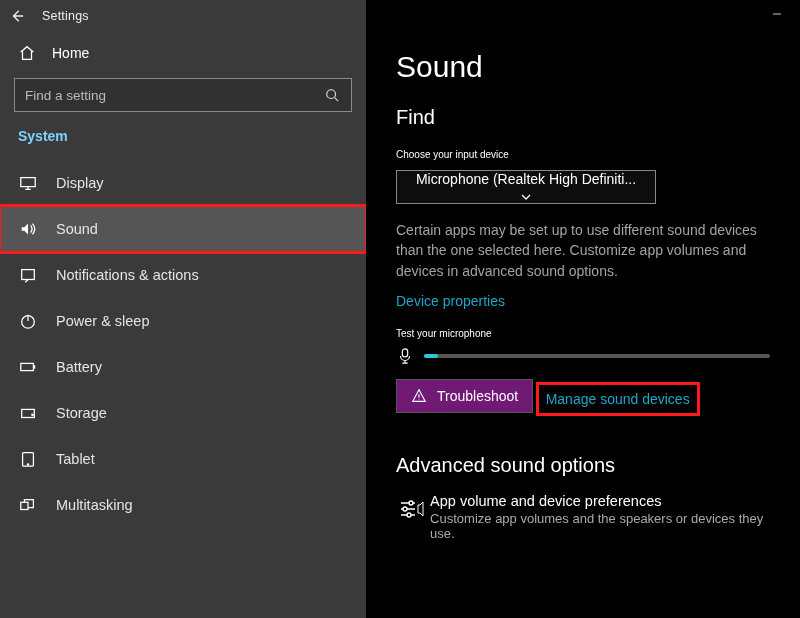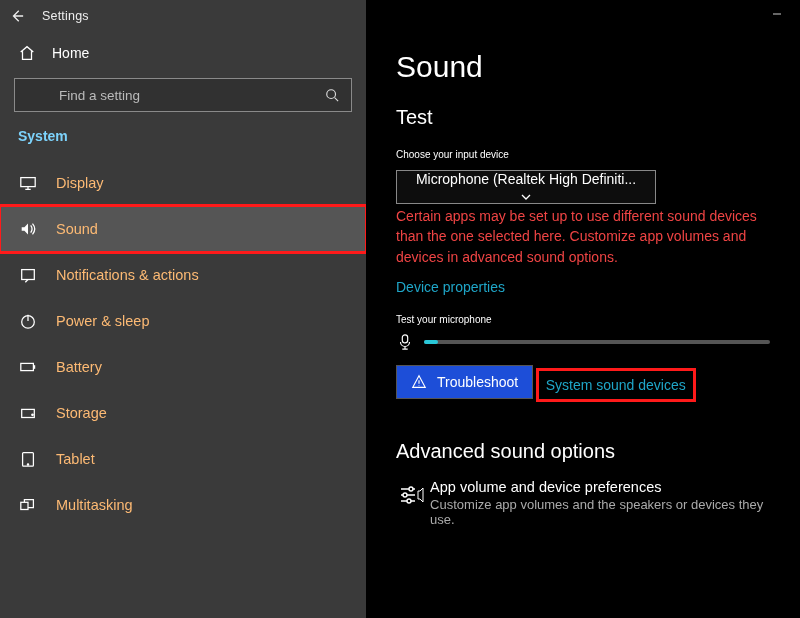--- a/index.html
+++ b/index.html
@@ -5,43 +5,43 @@
   * { box-sizing: border-box; margin: 0; padding: 0; }
   html, body { width: 800px; height: 618px; overflow: hidden; font-family: "Segoe UI", Arial, sans-serif; background: #000; }
   .app { display: flex; width: 100%; height: 100%; }
   
   .sidebar { width: 366px; height: 100%; background: #3a3a3a; color: #fff; display: flex; flex-direction: column; }
   .titlebar { display: flex; align-items: center; height: 32px; padding: 0 10px; gap: 18px; color: #eee; }
   .titlebar .back { width: 14px; display:flex; align-items:center; }
   .titlebar .title { font-size: 12.5px; font-weight: 400; letter-spacing: .2px; color:#eee; }
   .home { display:flex; align-items:center; gap: 16px; padding: 12px 18px; font-size: 14px; color:#fff; }
   .search { margin: 4px 14px 12px 14px; height: 34px; border: 1px solid #8a8a8a; display:flex; align-items:center; padding: 0 10px; color:#ccc; background: rgba(0,0,0,0.15); }
-  .search input { flex:1; background: transparent; border: none; outline: none; color:#c4b5fd; font-size: 13.5px; margin-left: 34px; }
+  .search input { flex:1; background: transparent; border: none; outline: none; color:#c4b5fd; font-size: 13.5px; }
   .search input::placeholder { color: #bbb; }
   .search .sicon { width: 16px; color:#ddd; }
   .section-label { padding: 4px 18px 6px 18px; font-size: 14px; font-weight: 600; color:#7dd3fc; }
   .navlist { margin-top: 10px; display:flex; flex-direction: column; }
-  .navitem { display:flex; align-items:center; gap: 18px; padding: 0 18px; height: 46px; font-size: 14.5px; color:#fdba74; cursor: pointer; }
+  .navitem { display:flex; align-items:center; gap: 18px; padding: 0 18px; height: 46px; font-size: 14.5px; color:#e5e5e5; cursor: pointer; }
   .navitem.selected { background: rgba(255,255,255,0.14); }
   .navitem .nicon { width: 20px; height: 20px; display:flex; align-items:center; justify-content:center; color:#fff; }
   .red-outline { outline: 3px solid #ff1a1a; outline-offset: -1px; }
   
   .main { flex:1; height: 100%; background: #000; color:#fff; position: relative; padding: 0 30px; overflow:hidden; }
   .winbtns { position:absolute; top:0; right:0; display:flex; }
   .winbtns div { width: 46px; height: 28px; display:flex; align-items:center; justify-content:center; color:#ccc; font-size:10px; }
   .page-title { font-size: 30px; font-weight: 300; margin-top: 50px; }
   .sub-title { font-size: 20px; font-weight: 400; margin-top: 22px; }
   .field-label { font-size: 10px; margin-top: 20px; color:#fff; }
   .dropdown { margin-top: 10px; width: 260px; height: 34px; border:1px solid #888; display:flex; align-items:center; justify-content: space-between; padding: 0 10px; font-size:14px; background: rgba(255,255,255,0.05); flex-direction: column; }
-  .desc { margin-top: 2px; font-size: 14px; line-height: 1.45; color:#ef4444; max-width: 440px; }
+  .desc { margin-top: 16px; font-size: 14px; line-height: 1.45; color:#a3a3a3; max-width: 440px; }
   .link { margin-top: 12px; font-size: 14px; color: #1fa6c8; display:inline-block; }
   .test-row { display:flex; align-items:center; gap: 10px; margin-top: 8px;}
   .mic-bar { flex:1; height: 4px; background: #555; position: relative; border-radius:2px; max-width: 400px; }
   .mic-bar .fill { position:absolute; left:0; top:0; bottom:0; width: 4%; background:#29c7d8; border-radius:2px; }
-  .tbtn { margin-top: 14px; height: 34px; border:1px solid #555; background:#1d4ed8; display:inline-flex; align-items:center; gap:10px; padding:0 14px; font-size:14px; }
+  .tbtn { margin-top: 14px; height: 34px; border:1px solid #555; background:#701a75; display:inline-flex; align-items:center; gap:10px; padding:0 14px; font-size:14px; }
   .link2box { display:inline-block; padding: 6px 8px; margin-top: 16px; }
   .link2box .link2 { color:#1fa6c8; font-size:14px; }
   .adv-title { font-size: 20px; font-weight: 400; margin-top: 40px; }
   .adv-row { display:flex; gap: 4px; align-items:flex-start; margin-top: 16px; }
   .adv-row .aicon { width: 32px; height:32px; display:flex; align-items:center; justify-content:center; }
   .adv-row .atext .ti { font-size:14.5px; color:#fff; }
   .adv-row .atext .de { font-size:13px; color:#aaa; margin-top:2px; }
   svg { display:block; }
 </style>
 </head>
@@ -170,21 +170,21 @@
     <div class="winbtns">
       <div>
           <svg width="10" height="10" stroke="#ccc" stroke-width="1">
             <path d="M1 5 H9"></path>
           </svg>
         </div>
     </div>
 
     <h1 class="page-title">Sound</h1>
 
-    <h2 class="sub-title">Test</h2>
+    <h2 class="sub-title">Find</h2>
 
     <div class="field-label">Choose your input device</div>
 
     <div class="dropdown">
       <span>Microphone (Realtek High Definiti...</span>
       <span>
         <svg viewBox="0 0 12 12" width="12" height="12" stroke="#fff" fill="none" stroke-width="1.3">
             <path d="M2 4 L6 8 L10 4"></path>
           </svg>
       </span>
@@ -212,21 +212,21 @@
       <span>
         <svg viewBox="0 0 18 18" width="16" height="16" stroke="#fff" fill="none" stroke-width="1.3">
             <path d="M9 2 L16 15 H2 Z"></path>
             <path d="M9 7 V11 M9 13 V13.5"></path>
           </svg>
       </span>
       <span>Troubleshoot</span>
     </div>
 
     <div class="link2box red-outline">
-      <a class="link2">System sound devices</a>
+      <a class="link2">Manage sound devices</a>
     </div>
 
     <h2 class="adv-title">Advanced sound options</h2>
 
     <div class="adv-row">
       <span class="aicon">
         <svg viewBox="0 0 28 28" width="28" height="28" stroke="#fff" fill="none" stroke-width="1.4">
           <path d="M4 8 H18 M4 14 H18 M4 20 H18"></path>
           <circle cx="14" cy="8" r="2" fill="#000"></circle>
             <circle cx="8" cy="14" r="2" fill="#000"></circle>

